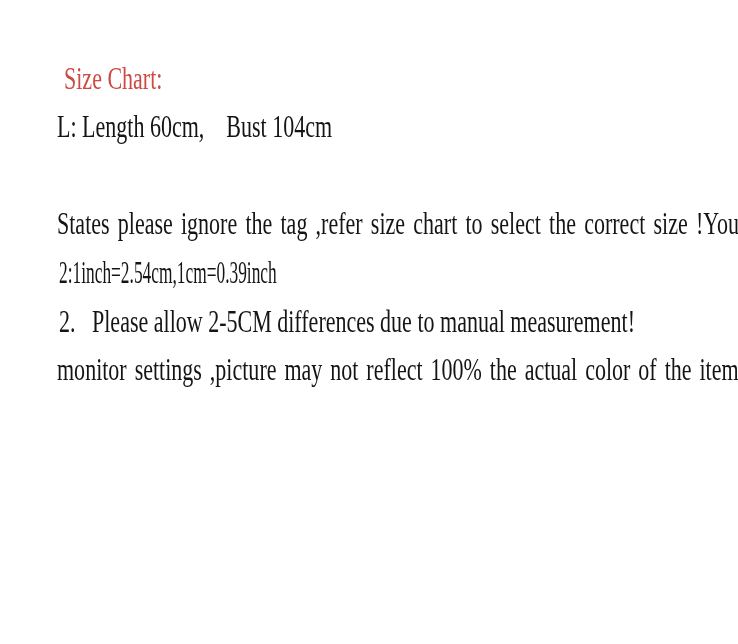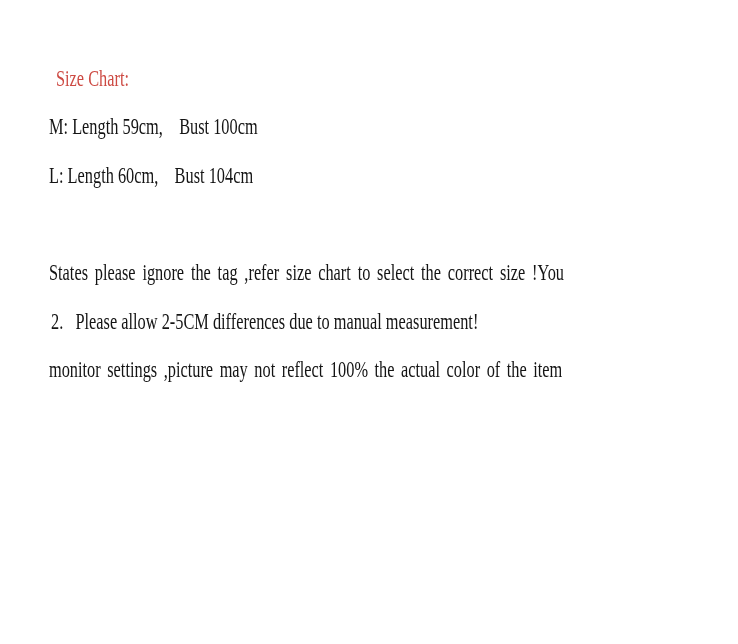--- a/index.html
+++ b/index.html
@@ -11,21 +11,21 @@
     overflow: hidden;
   }
   .page {
     position: relative;
     width: 738px;
     height: 536px;
     box-sizing: border-box;
     padding: 6px 8px 0 26px;
     background: #ffffff;
     font-family: "Liberation Serif", "DejaVu Serif", serif;
-    font-size: 23px;
+    font-size: 31px;
     color: #141414;
   }
   .line {
     height: 48.6px;
     line-height: 48.6px;
     white-space: pre;
   }
   
   .txt {
     display: inline-block;
@@ -44,30 +44,30 @@
 </head>
 <body>
 
 <div class="page">
 
   <div class="line title-line">
     <span class="txt red">Size Chart:</span>
   </div>
 
   <div class="line">
-    <span class="txt">M: Length 59cm,    Bust 100cm</span>
-  </div>
-  <div class="line">
     <span class="txt">L: Length 60cm,    Bust 104cm</span>
   </div>
 
   <div class="line blank"></div>
 
   <div class="line">
     <span class="txt justify" style="word-spacing: 3.80769px;">States please ignore the tag ,refer size chart to select the correct size !You</span>
+  </div>
+  <div class="line indent2">
+    <span class="txt tight">2:1inch=2.54cm,1cm=0.39inch</span>
   </div>
   <div class="line indent2">
     <span class="txt">2.   Please allow 2-5CM differences due to manual measurement!</span>
   </div>
   <div class="line">
     <span class="txt justify" style="word-spacing: 3.45833px;">monitor settings ,picture may not reflect 100% the actual color of the item</span>
   </div>
 
 </div>
 

